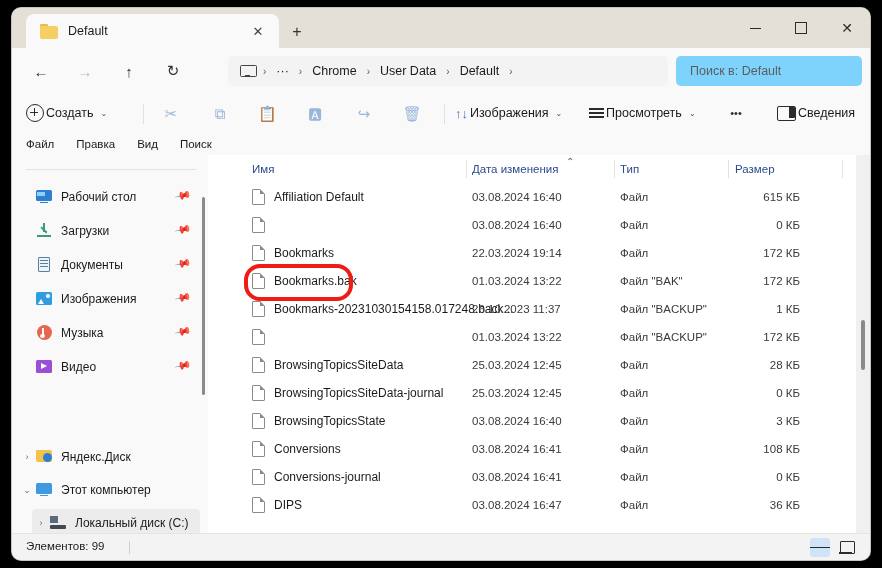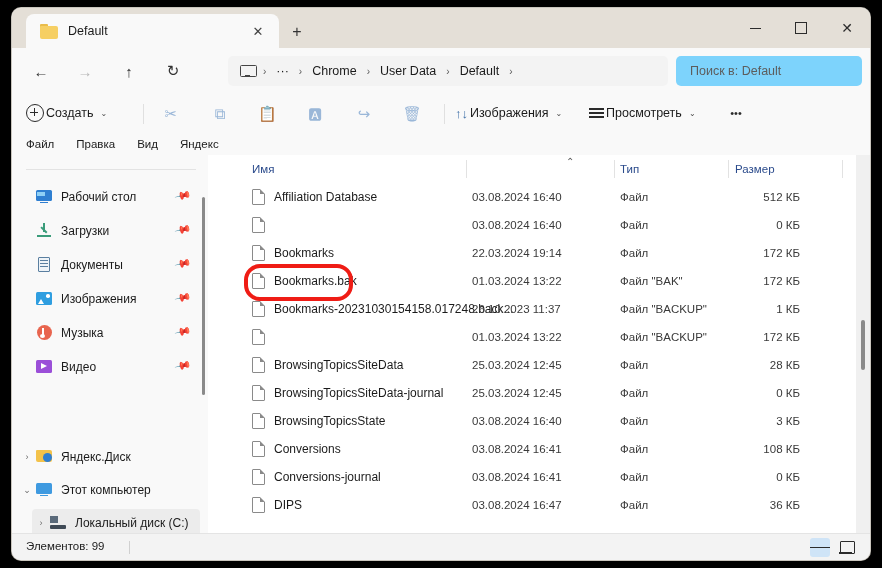--- a/index.html
+++ b/index.html
@@ -248,27 +248,33 @@
     <div class="cmd" style="left:577px">
       <span class="hamb">
             <i></i>
             <i></i>
             <i></i>
           </span>
       <span class="txt">Просмотреть</span>
       <span class="chev">⌄</span>
     </div>
     <div class="cmd" style="left:709px;width:30px;justify-content:center;color:#2b2b2b;font-size:11px">•••</div>
+    <div class="cmd" style="left:765px">
+      <span class="detico">
+            <i></i>
+          </span>
+      <span class="txt">Сведения</span>
+    </div>
   </div>
 
   <div class="menubar">
     <span class="mi">Файл</span>
     <span class="mi">Правка</span>
     <span class="mi">Вид</span>
-    <span class="mi">Яндекс</span>
+    <span class="mi">Поиск</span>
   </div>
 
   <div class="body">
 
     <div class="sidebar">
       <div class="sb-rule"></div>
 
       <div class="sbitem" style="top:28px">
         <span class="car"></span>
         <span class="ic ic-desktop">
@@ -354,34 +360,35 @@
       </div>
 
       <div class="sb-scroll"></div>
     </div>
 
     <div class="filelist">
       <div class="colhead">
         <div class="ch" style="left:44px">Имя</div>
         <div class="sortcaret">⌃</div>
         <div class="cdiv" style="left:258px"></div>
+        <div class="ch" style="left:264px">Дата изменения</div>
         <div class="cdiv" style="left:406px"></div>
         <div class="ch" style="left:412px">Тип</div>
         <div class="cdiv" style="left:520px"></div>
         <div class="ch" style="left:527px">Размер</div>
         <div class="cdiv" style="left:634px"></div>
       </div>
 
       <div class="rows">
         <div class="row">
           <span class="fico"></span>
-          <span class="fname">Affiliation Database</span>
+          <span class="fname">Affiliation Default</span>
           <span class="fdate">03.08.2024 16:40</span>
           <span class="ftype">Файл</span>
-          <span class="fsize">512 КБ</span>
+          <span class="fsize">615 КБ</span>
         </div>
         <div class="row">
           <span class="fico"></span>
           <span class="fdate">03.08.2024 16:40</span>
           <span class="ftype">Файл</span>
           <span class="fsize">0 КБ</span>
         </div>
         <div class="row">
           <span class="fico"></span>
           <span class="fname">Bookmarks</span>

